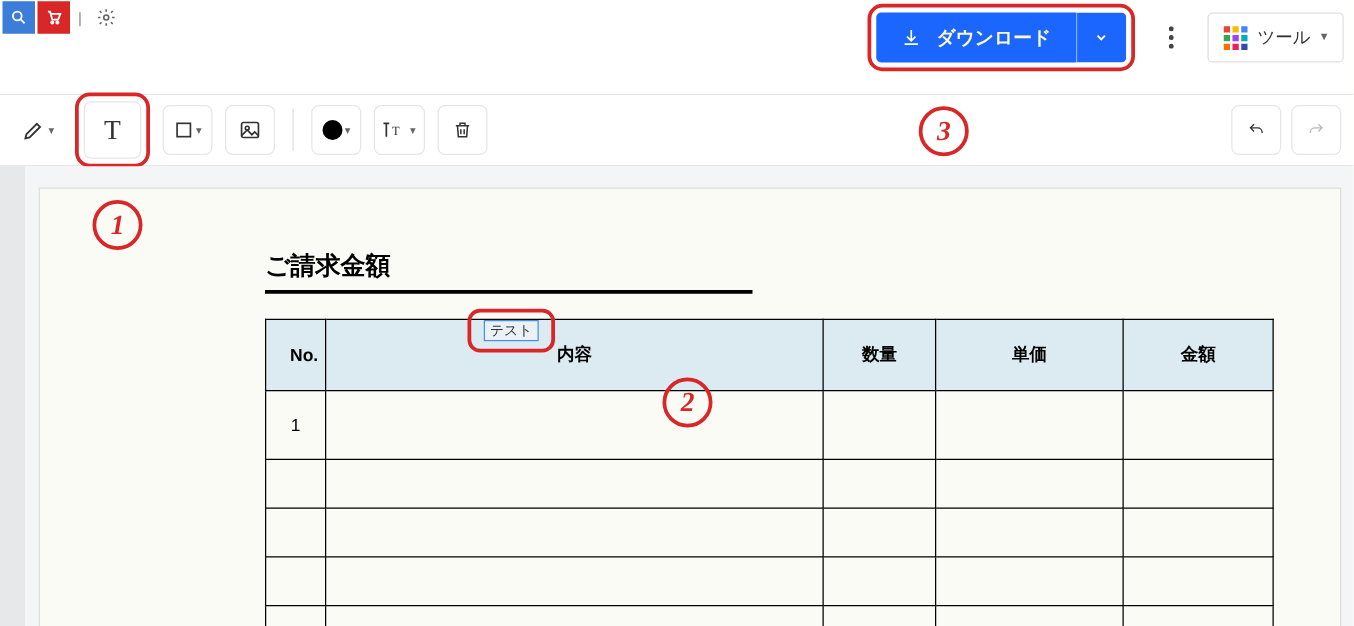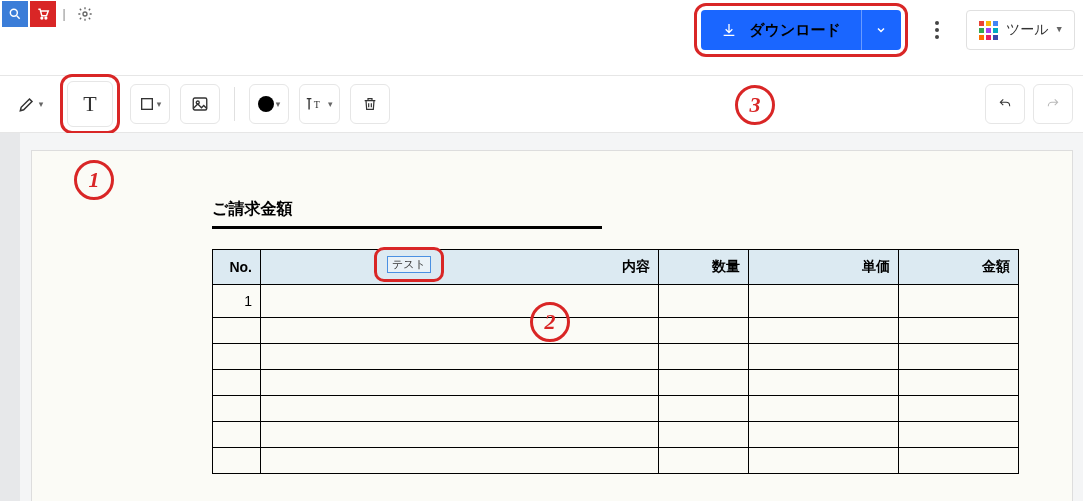--- a/index.html
+++ b/index.html
@@ -44,21 +44,21 @@
       gap: 12px;
     }
     .download-wrap {
       border: 3px solid #d92626;
       border-radius: 12px;
       padding: 4px;
       display: flex;
     }
     .download-btn {
       background: #1a66ff;
-      color: #000000;
+      color: #fef9c3;
       height: 40px;
       display: flex;
       align-items: center;
       gap: 12px;
       padding: 12px 20px;
       border-radius: 4px 0 0 4px;
       font-size: 15px;
       font-weight: 600;
       cursor: pointer;
     }
@@ -146,38 +146,38 @@
     .page {
       margin: 18px 0 0 12px;
       width: 1040px;
       height: 360px;
       background: #fbfbf6;
       position: relative;
       padding: 48px 0 0 180px;
       box-shadow: 0 0 0 1px #ddd;
     }
     .doc-title {
-      font-size: 16px; font-weight: 700; color: #000;
+      font-size: 20px; font-weight: 700; color: #000;
       border-bottom: 3px solid #000;
       padding-bottom: 6px;
       width: 390px;
     }
 
     table.invoice {
       border-collapse: collapse;
       margin-top: 20px;
       width: 806px;
       table-layout: fixed;
     }
     table.invoice th, table.invoice td {
       border: 1px solid #000;
       height: 26px;
       font-size: 14px;
-      text-align: right;
-      padding: 8px;
+      text-align: center;
+      padding: 19px;
     }
     table.invoice th { background: #dceaf2; font-weight: 700; }
     col.c-no   { width: 48px; }
     col.c-desc { width: 398px; }
     col.c-qty  { width: 90px; }
     col.c-unit { width: 150px; }
     col.c-amt  { width: 120px; }
 
     .text-annot {
       position: absolute;

